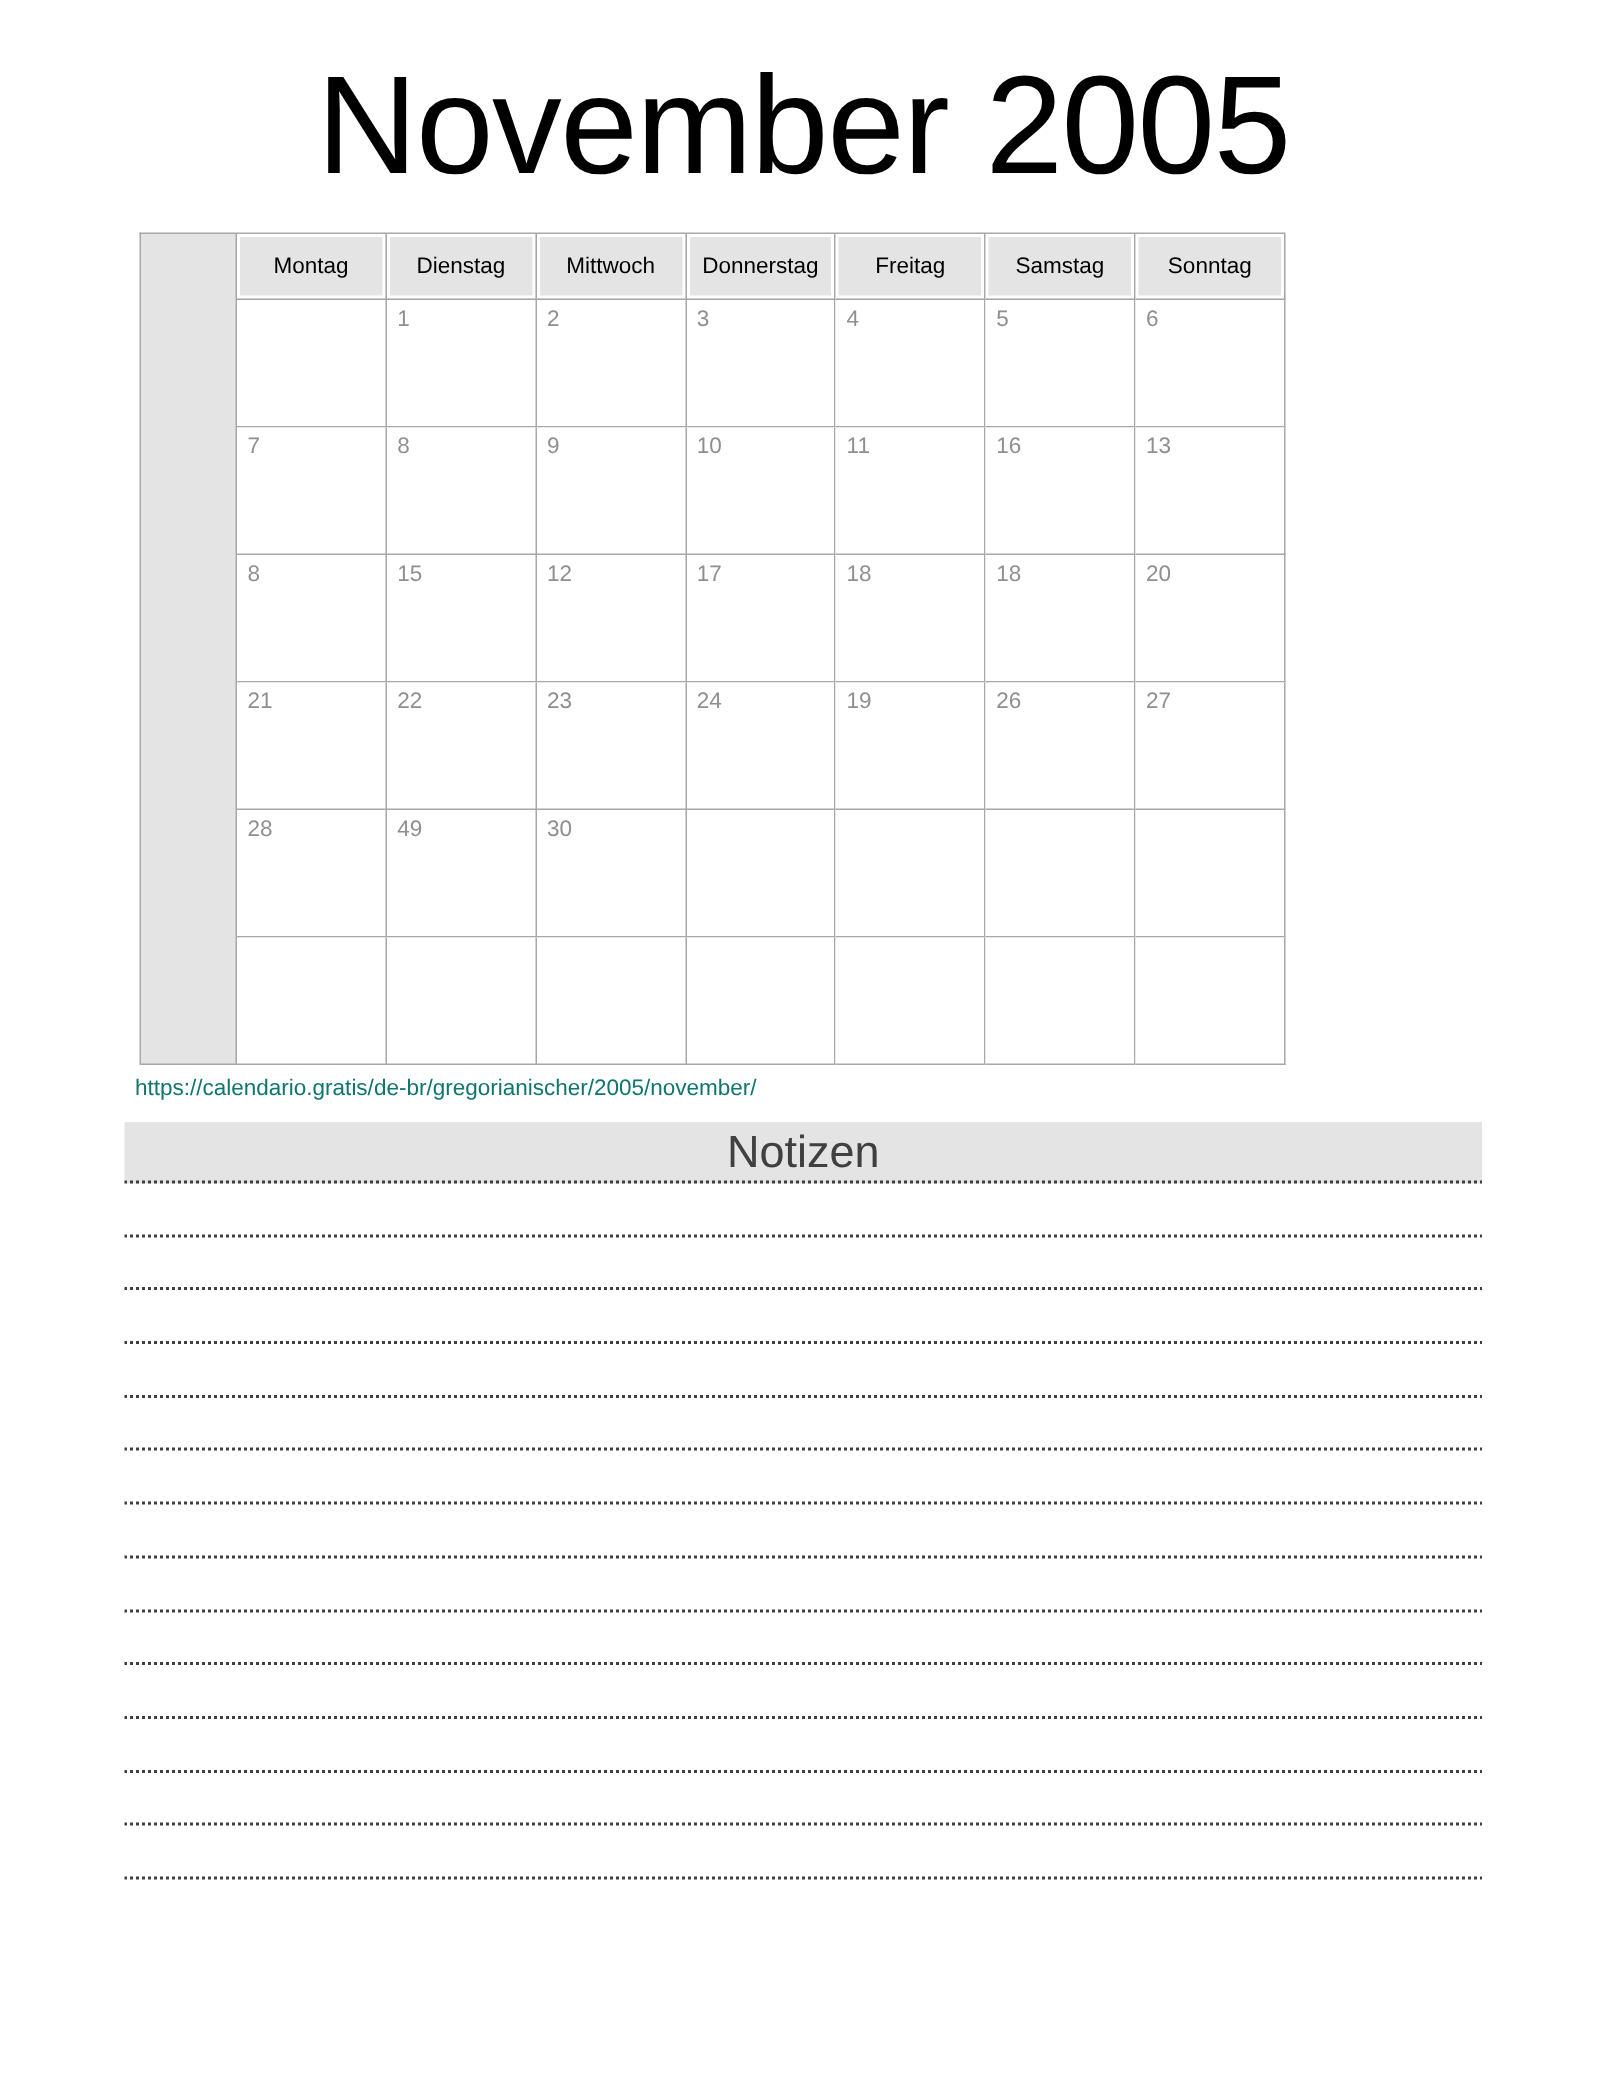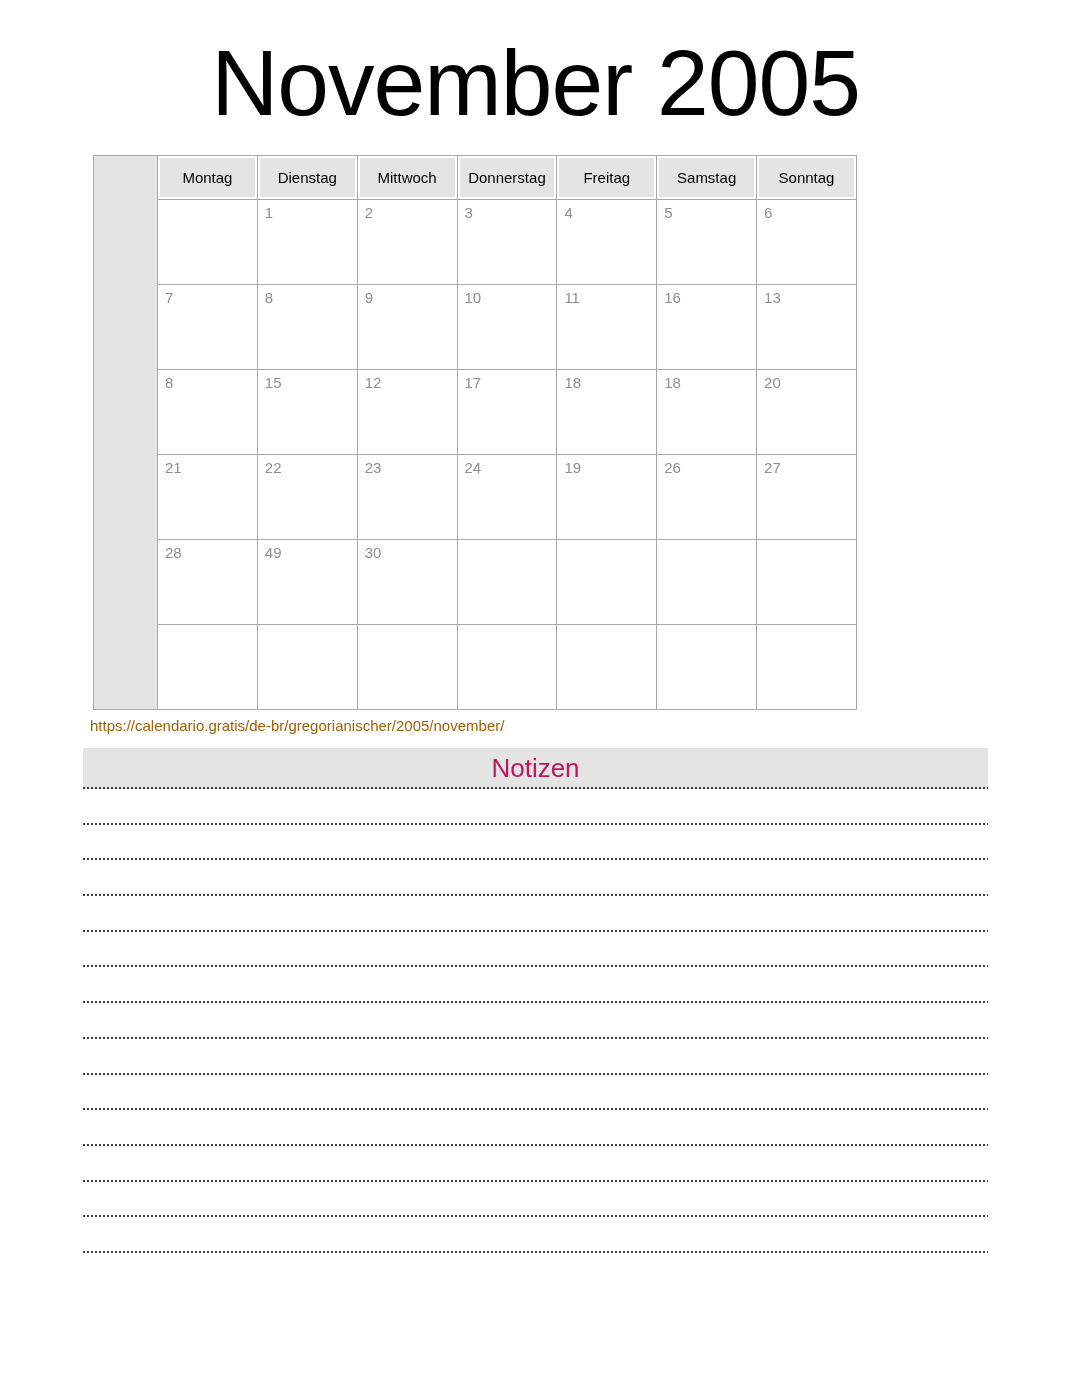--- a/index.html
+++ b/index.html
@@ -61,38 +61,38 @@
     display: block;
     padding: 4px 0 0 7px;
     font-size: 15px;
     color: var(--day-number, #8f8f8f);
   }
 
   
   .source-url {
     margin: 7px 0 0 90px;
     font-size: 15px;
-    color: #a16207;
+    color: #0f766e;
   }
 
   
   .notes {
     margin: 14px 0 0 83px;
     width: 905px;
   }
   .notes-header {
     position: relative;
     height: 41px;
     background: var(--header-bg, #e4e4e4);
     text-align: center;
   }
   .notes-title {
-    font-size: 26px;
+    font-size: 30px;
     line-height: 41px;
-    color: #be185d;
+    color: #404040;
   }
   .note-line {
     position: relative;
     height: 35.7px;
   }
   .notes-header::after,
   .note-line::after {
     content: "";
     position: absolute;
     left: 0;

